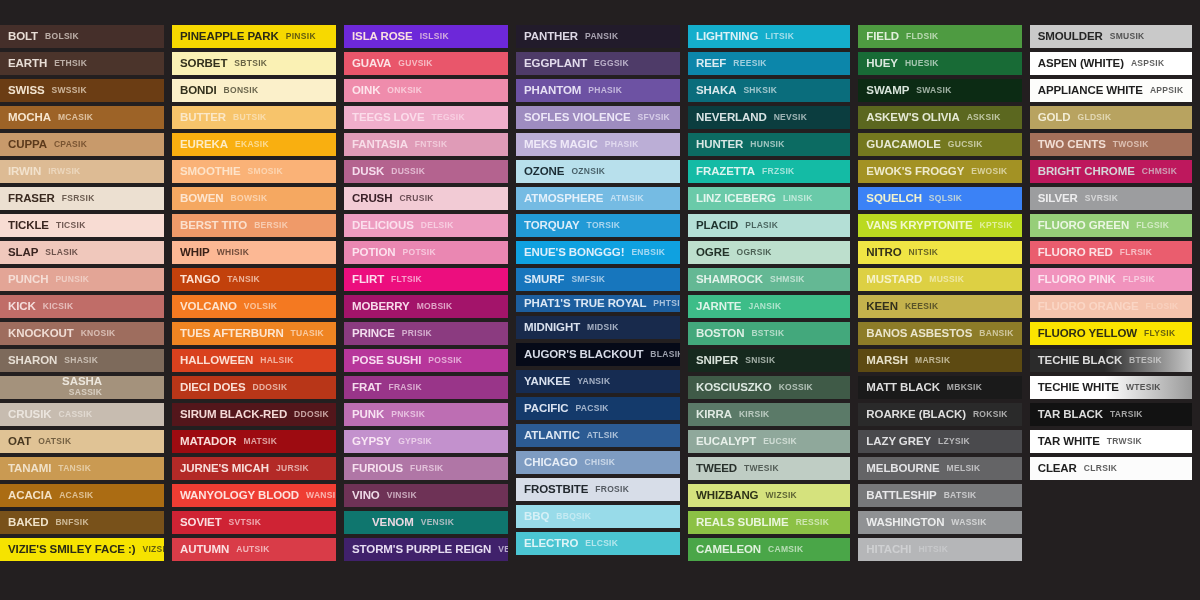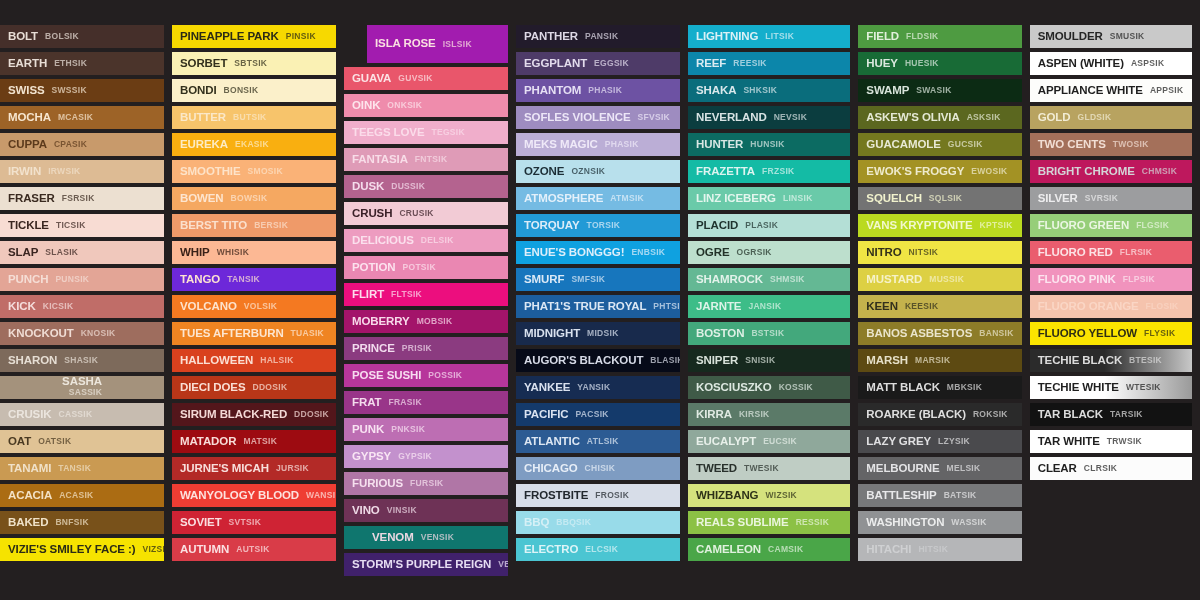--- a/index.html
+++ b/index.html
@@ -174,21 +174,21 @@
         <span class="swatch-code">BOWSIK</span>
       </div>
       <div class="swatch" style="background: rgb(239, 154, 105); color: rgb(251, 224, 205); height: 23px;">
         <span class="swatch-name">BERST TITO</span>
         <span class="swatch-code">BERSIK</span>
       </div>
       <div class="swatch" style="background: rgb(252, 184, 148); color: rgb(58, 34, 24); height: 23px;">
         <span class="swatch-name">WHIP</span>
         <span class="swatch-code">WHISIK</span>
       </div>
-      <div class="swatch" style="background: #6d28d9; color: rgb(253, 225, 210); height: 23px;">
+      <div class="swatch" style="background: #c2410c; color: rgb(253, 225, 210); height: 23px;">
         <span class="swatch-name">TANGO</span>
         <span class="swatch-code">TANSIK</span>
       </div>
       <div class="swatch" style="background: rgb(244, 121, 33); color: rgb(253, 227, 205); height: 23px;">
         <span class="swatch-name">VOLCANO</span>
         <span class="swatch-code">VOLSIK</span>
       </div>
       <div class="swatch" style="background: rgb(239, 132, 34); color: rgb(253, 230, 208); height: 23px;">
         <span class="swatch-name">TUES AFTERBURN</span>
         <span class="swatch-code">TUASIK</span>
@@ -220,21 +220,21 @@
       <div class="swatch" style="background: rgb(207, 35, 52); color: rgb(250, 223, 224); height: 23px;">
         <span class="swatch-name">SOVIET</span>
         <span class="swatch-code">SVTSIK</span>
       </div>
       <div class="swatch" style="background: rgb(217, 60, 72); color: rgb(251, 224, 226); height: 23px;">
         <span class="swatch-name">AUTUMN</span>
         <span class="swatch-code">AUTSIK</span>
       </div>
     </div>
     <div class="swatch-column">
-      <div class="swatch" style="background: #a21caf; color: rgb(250, 223, 225); height: 38px; margin-left: 23px;">
+      <div class="swatch" style="background: #6d28d9; color: rgb(250, 223, 225); height: 23px;">
         <span class="swatch-name">ISLA ROSE</span>
         <span class="swatch-code">ISLSIK</span>
       </div>
       <div class="swatch" style="background: rgb(233, 86, 107); color: rgb(252, 226, 229); height: 23px;">
         <span class="swatch-name">GUAVA</span>
         <span class="swatch-code">GUVSIK</span>
       </div>
       <div class="swatch" style="background: rgb(239, 140, 172); color: rgb(253, 229, 236); height: 23px;">
         <span class="swatch-name">OINK</span>
         <span class="swatch-code">ONKSIK</span>
@@ -342,21 +342,21 @@
         <span class="swatch-code">TORSIK</span>
       </div>
       <div class="swatch" style="background: rgb(15, 161, 224); color: rgb(221, 238, 250); height: 23px;">
         <span class="swatch-name">ENUE'S BONGGG!</span>
         <span class="swatch-code">ENBSIK</span>
       </div>
       <div class="swatch" style="background: rgb(23, 118, 189); color: rgb(219, 233, 246); height: 23px;">
         <span class="swatch-name">SMURF</span>
         <span class="swatch-code">SMFSIK</span>
       </div>
-      <div class="swatch" style="background: rgb(28, 94, 158); color: rgb(219, 231, 244); height: 23px;">
+      <div class="swatch" style="background: rgb(28, 94, 158); color: rgb(219, 231, 244); height: 17px;">
         <span class="swatch-name">PHAT1'S TRUE ROYAL</span>
         <span class="swatch-code">PHTSIK</span>
       </div>
       <div class="swatch" style="background: rgb(24, 42, 76); color: rgb(217, 225, 238); height: 23px;">
         <span class="swatch-name">MIDNIGHT</span>
         <span class="swatch-code">MIDSIK</span>
       </div>
       <div class="swatch" style="background: rgb(6, 10, 24); color: rgb(214, 218, 230); height: 23px;">
         <span class="swatch-name">AUGOR'S BLACKOUT</span>
         <span class="swatch-code">BLASIK</span>
@@ -490,21 +490,21 @@
         <span class="swatch-code">ASKSIK</span>
       </div>
       <div class="swatch" style="background: rgb(116, 120, 31); color: rgb(232, 233, 212); height: 23px;">
         <span class="swatch-name">GUACAMOLE</span>
         <span class="swatch-code">GUCSIK</span>
       </div>
       <div class="swatch" style="background: rgb(163, 146, 36); color: rgb(238, 234, 205); height: 23px;">
         <span class="swatch-name">EWOK'S FROGGY</span>
         <span class="swatch-code">EWOSIK</span>
       </div>
-      <div class="swatch" style="background: #737373; color: rgb(241, 242, 205); height: 23px;">
+      <div class="swatch" style="background: #3b82f6; color: rgb(241, 242, 205); height: 23px;">
         <span class="swatch-name">SQUELCH</span>
         <span class="swatch-code">SQLSIK</span>
       </div>
       <div class="swatch" style="background: rgb(186, 218, 32); color: rgb(242, 248, 205); height: 23px;">
         <span class="swatch-name">VANS KRYPTONITE</span>
         <span class="swatch-code">KPTSIK</span>
       </div>
       <div class="swatch" style="background: rgb(240, 229, 68); color: rgb(50, 49, 26); height: 23px;">
         <span class="swatch-name">NITRO</span>
         <span class="swatch-code">NITSIK</span>

